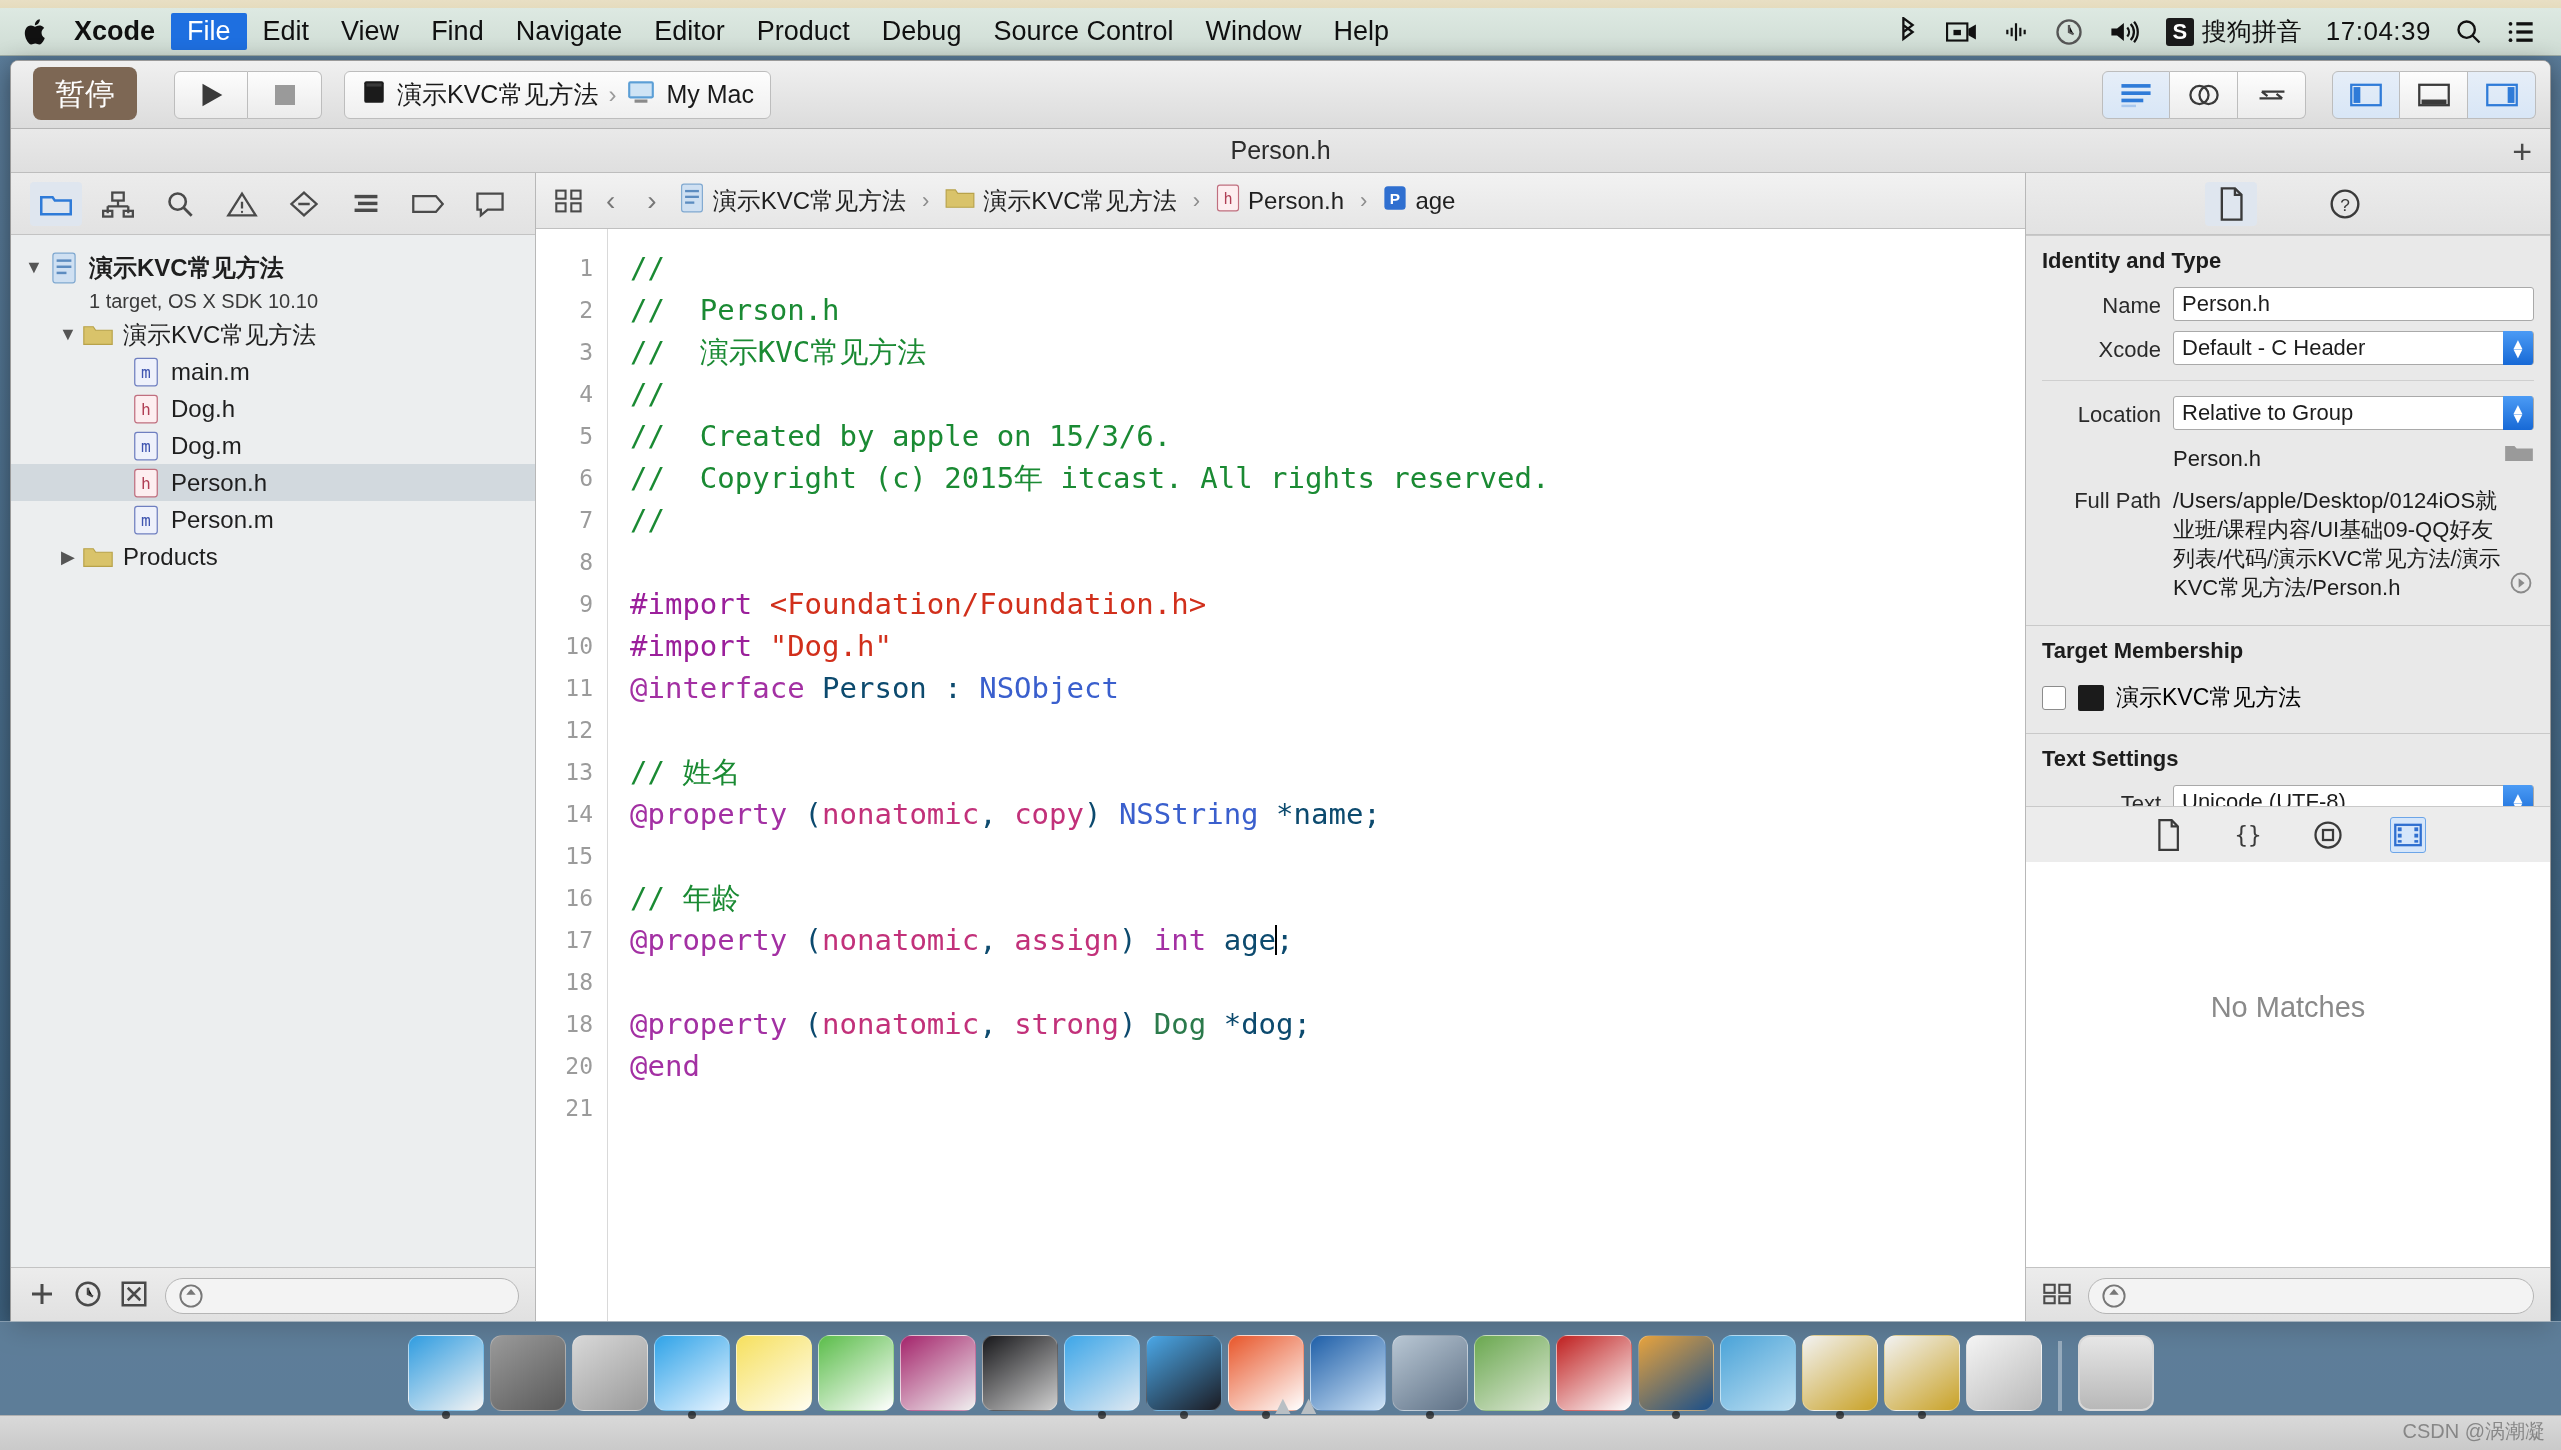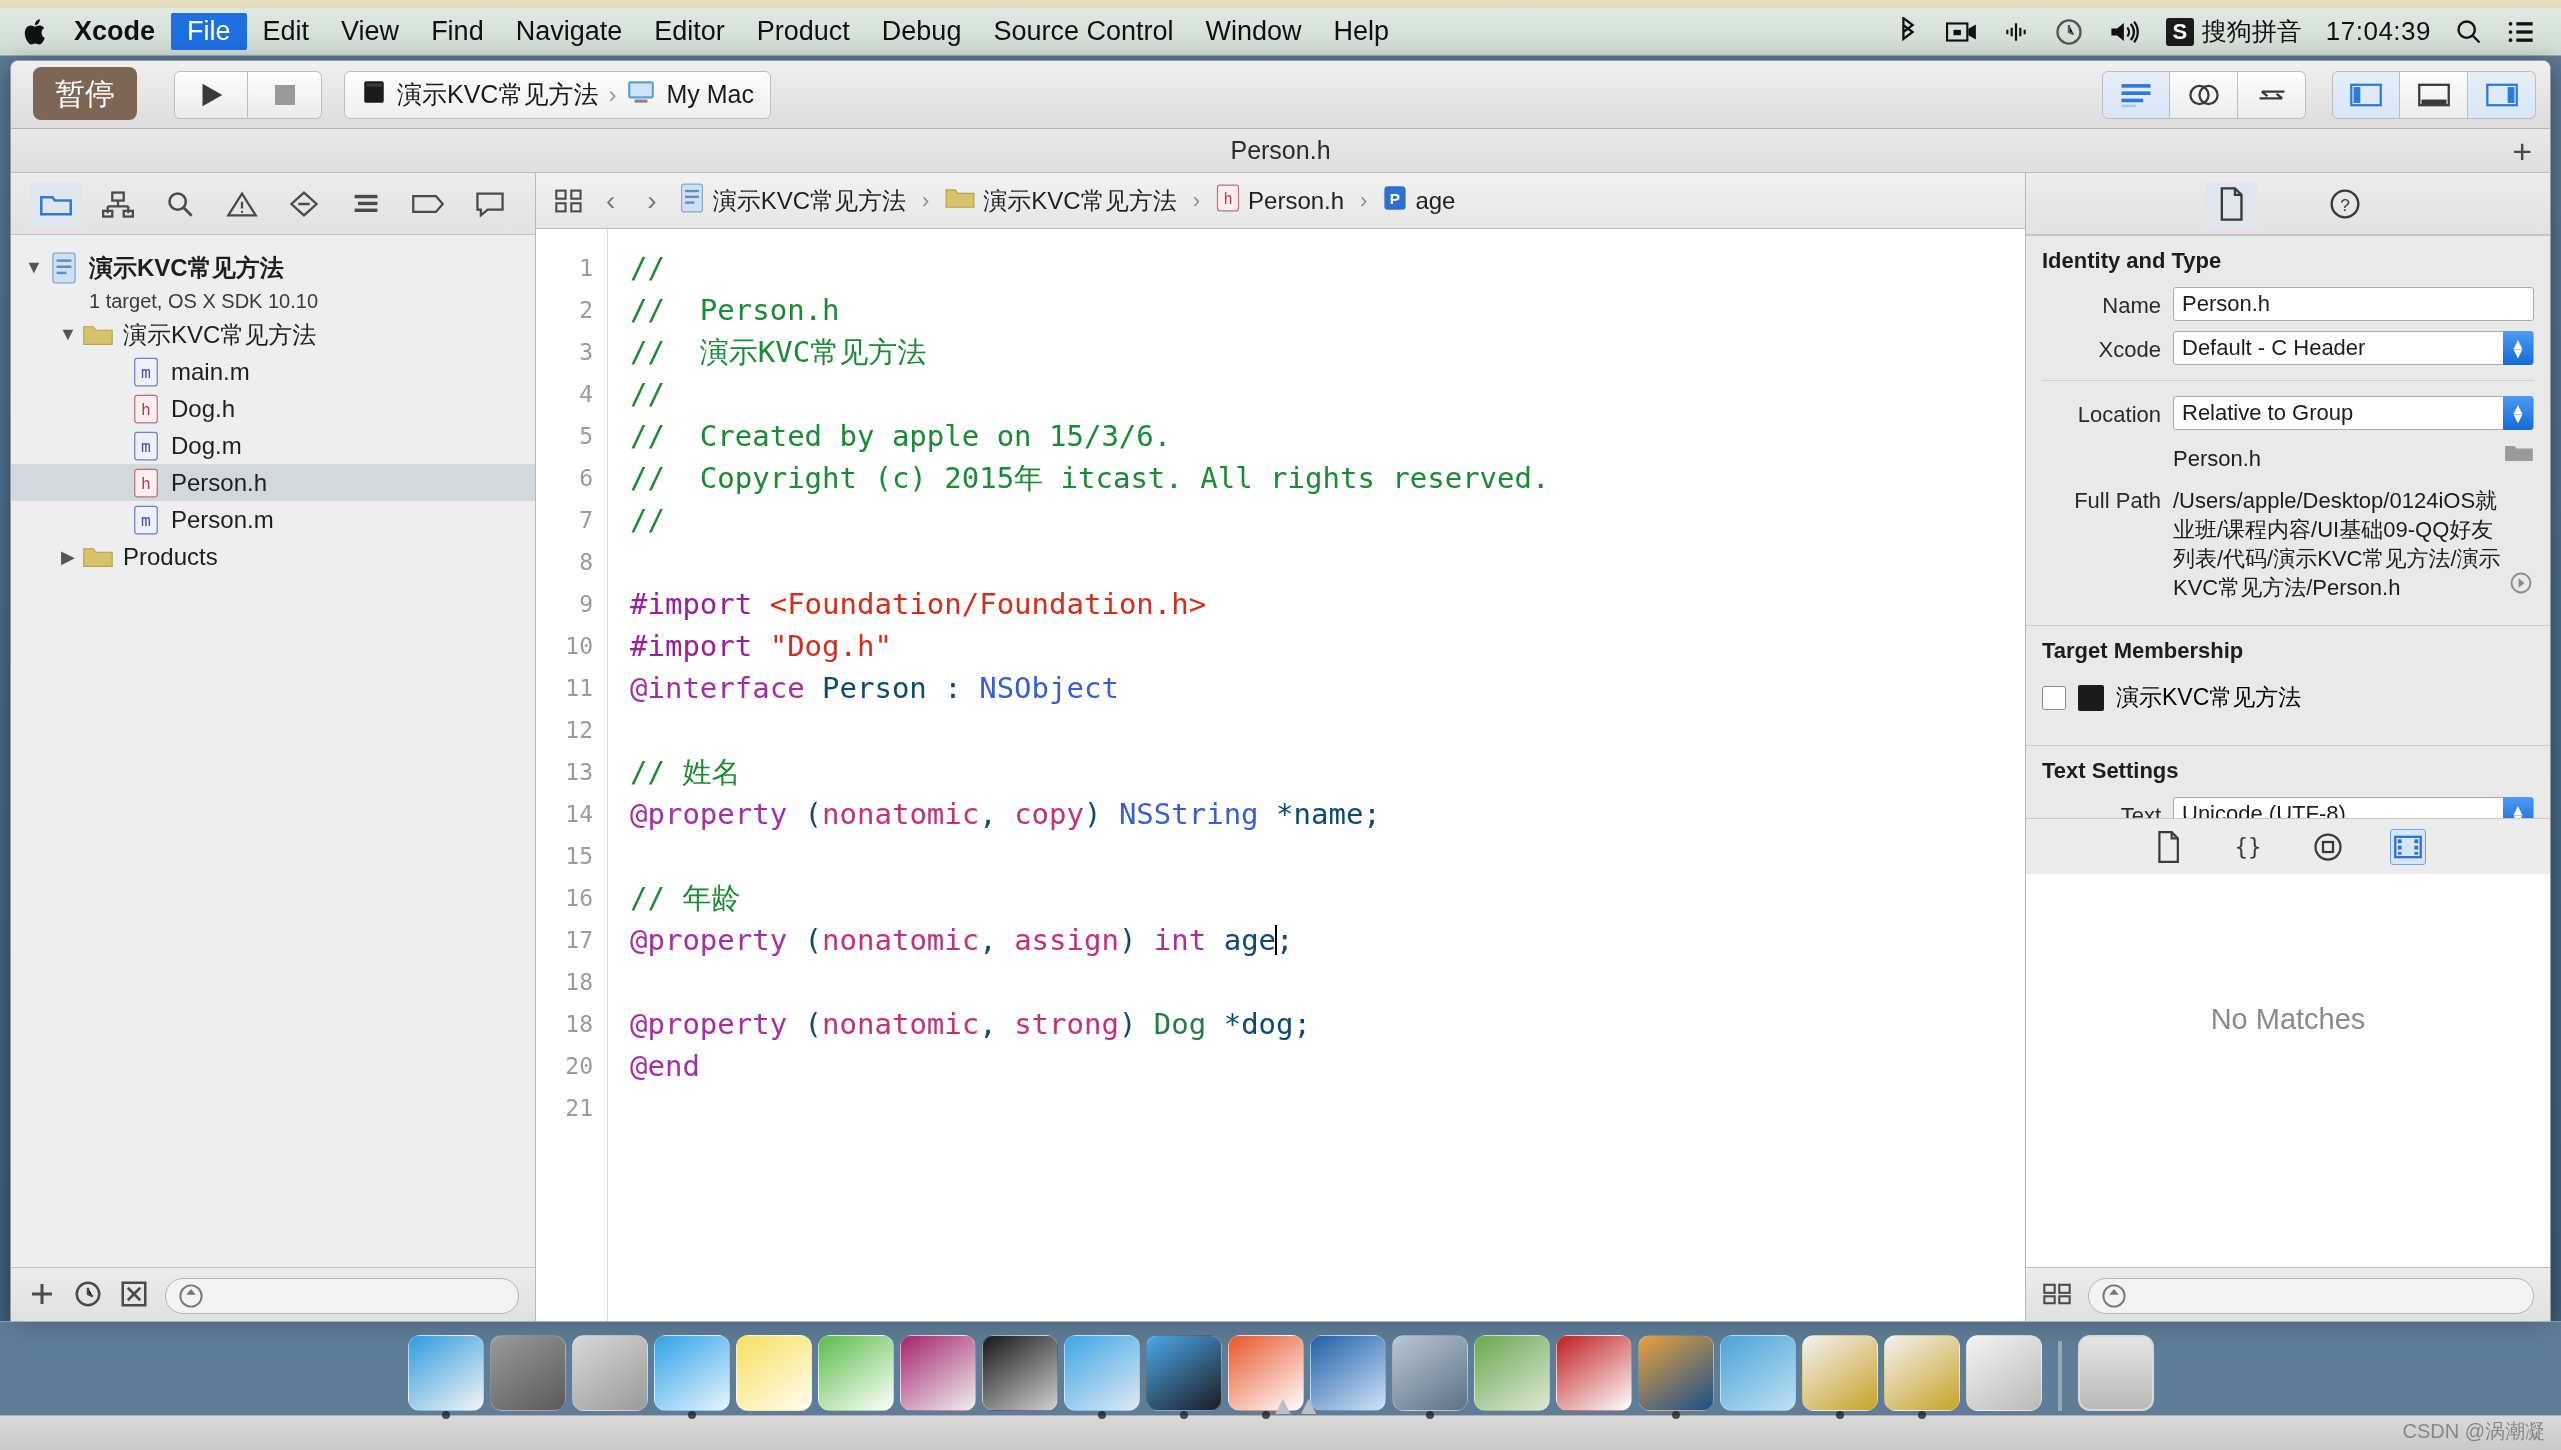--- a/index.html
+++ b/index.html
@@ -780,21 +780,21 @@
             </span>
           </div>
 
           <div class="insp-section-title" style="margin-top:18px">Target Membership</div>
           <div class="target-row">
             <span class="checkbox"></span>
             <span class="target-icon"></span>
             <span>演示KVC常见方法</span>
           </div>
 
-          <div class="insp-section-title" style="margin-top:22px">Text Settings</div>
+          <div class="insp-section-title" style="margin-top:10px">Text Settings</div>
           <div class="insp-row" style="overflow:hidden;height:26px">
             <div class="insp-label">Text Encoding</div>
             <div class="insp-popup">
               <span>Unicode (UTF-8)</span>
               <span class="popup-arrows">
                   <span>▲</span>
                   <span>▼</span>
                 </span>
             </div>
           </div>

